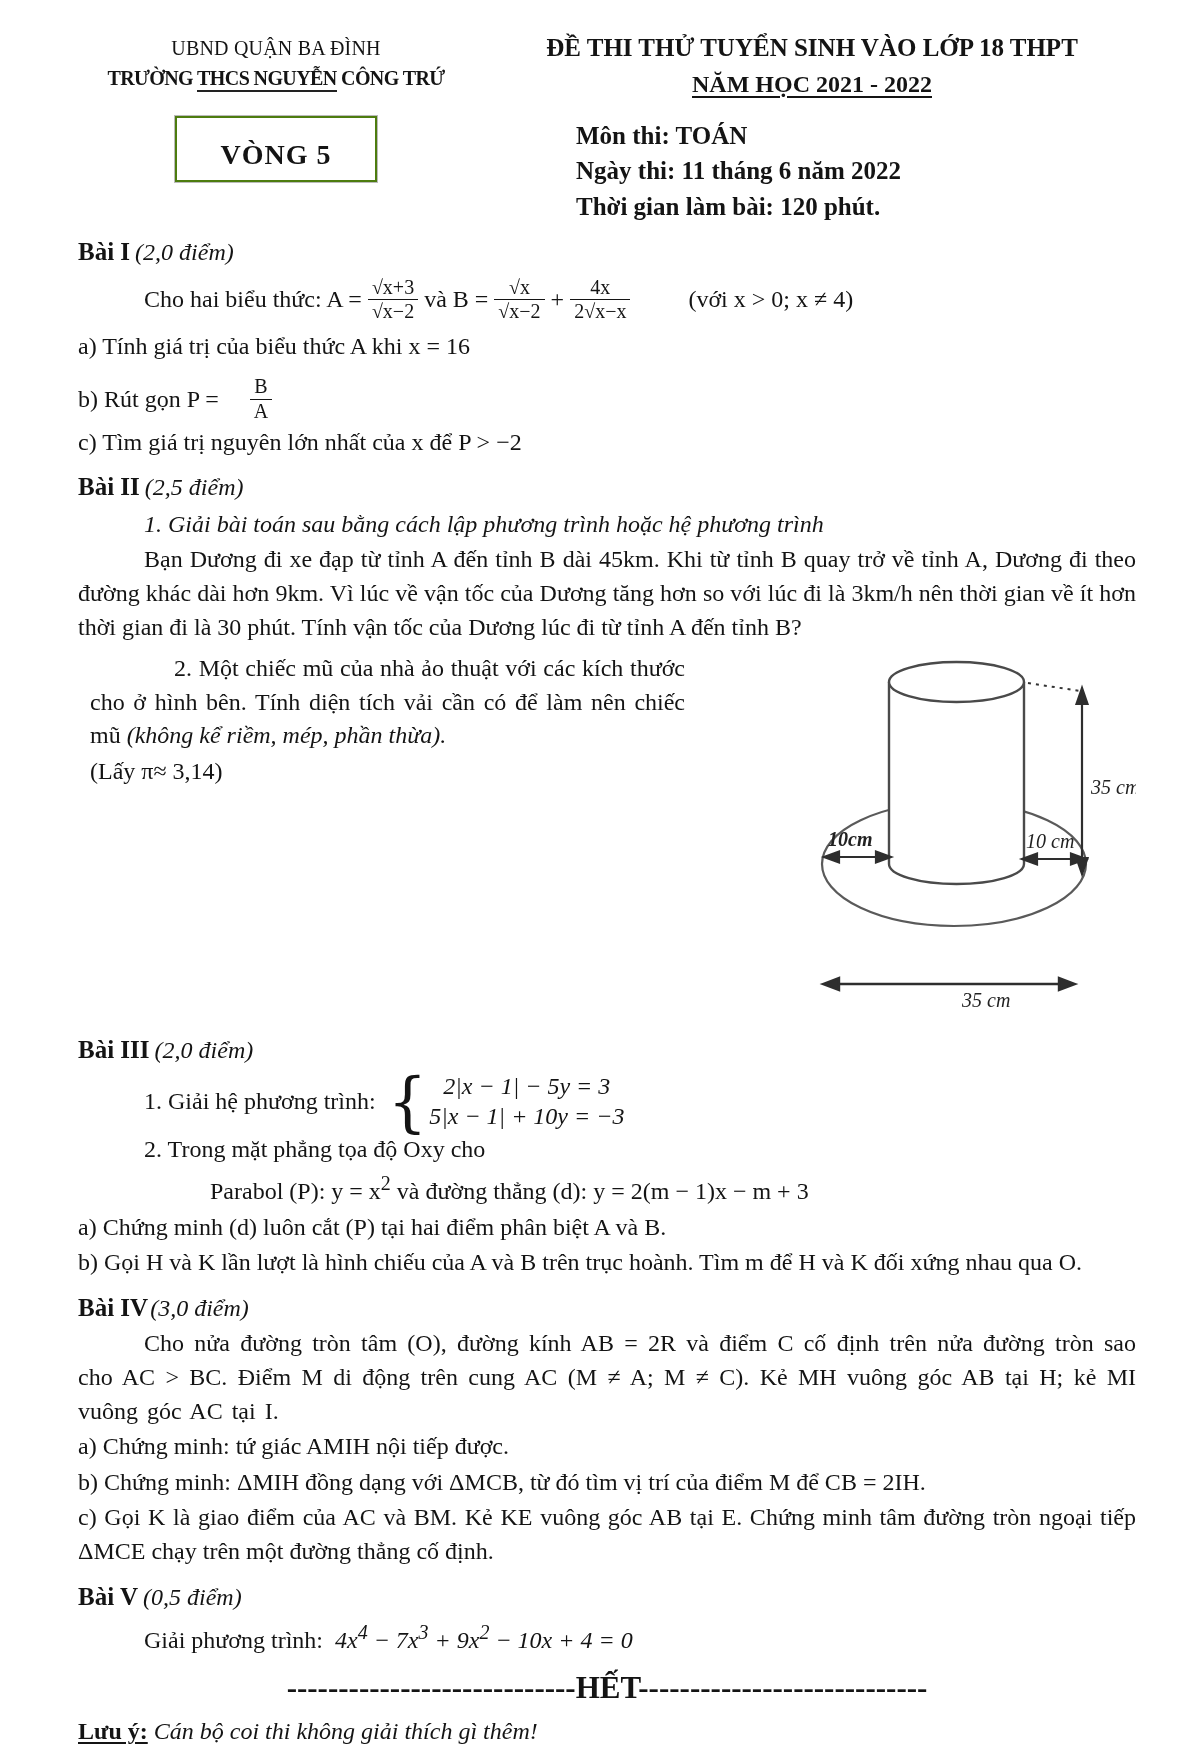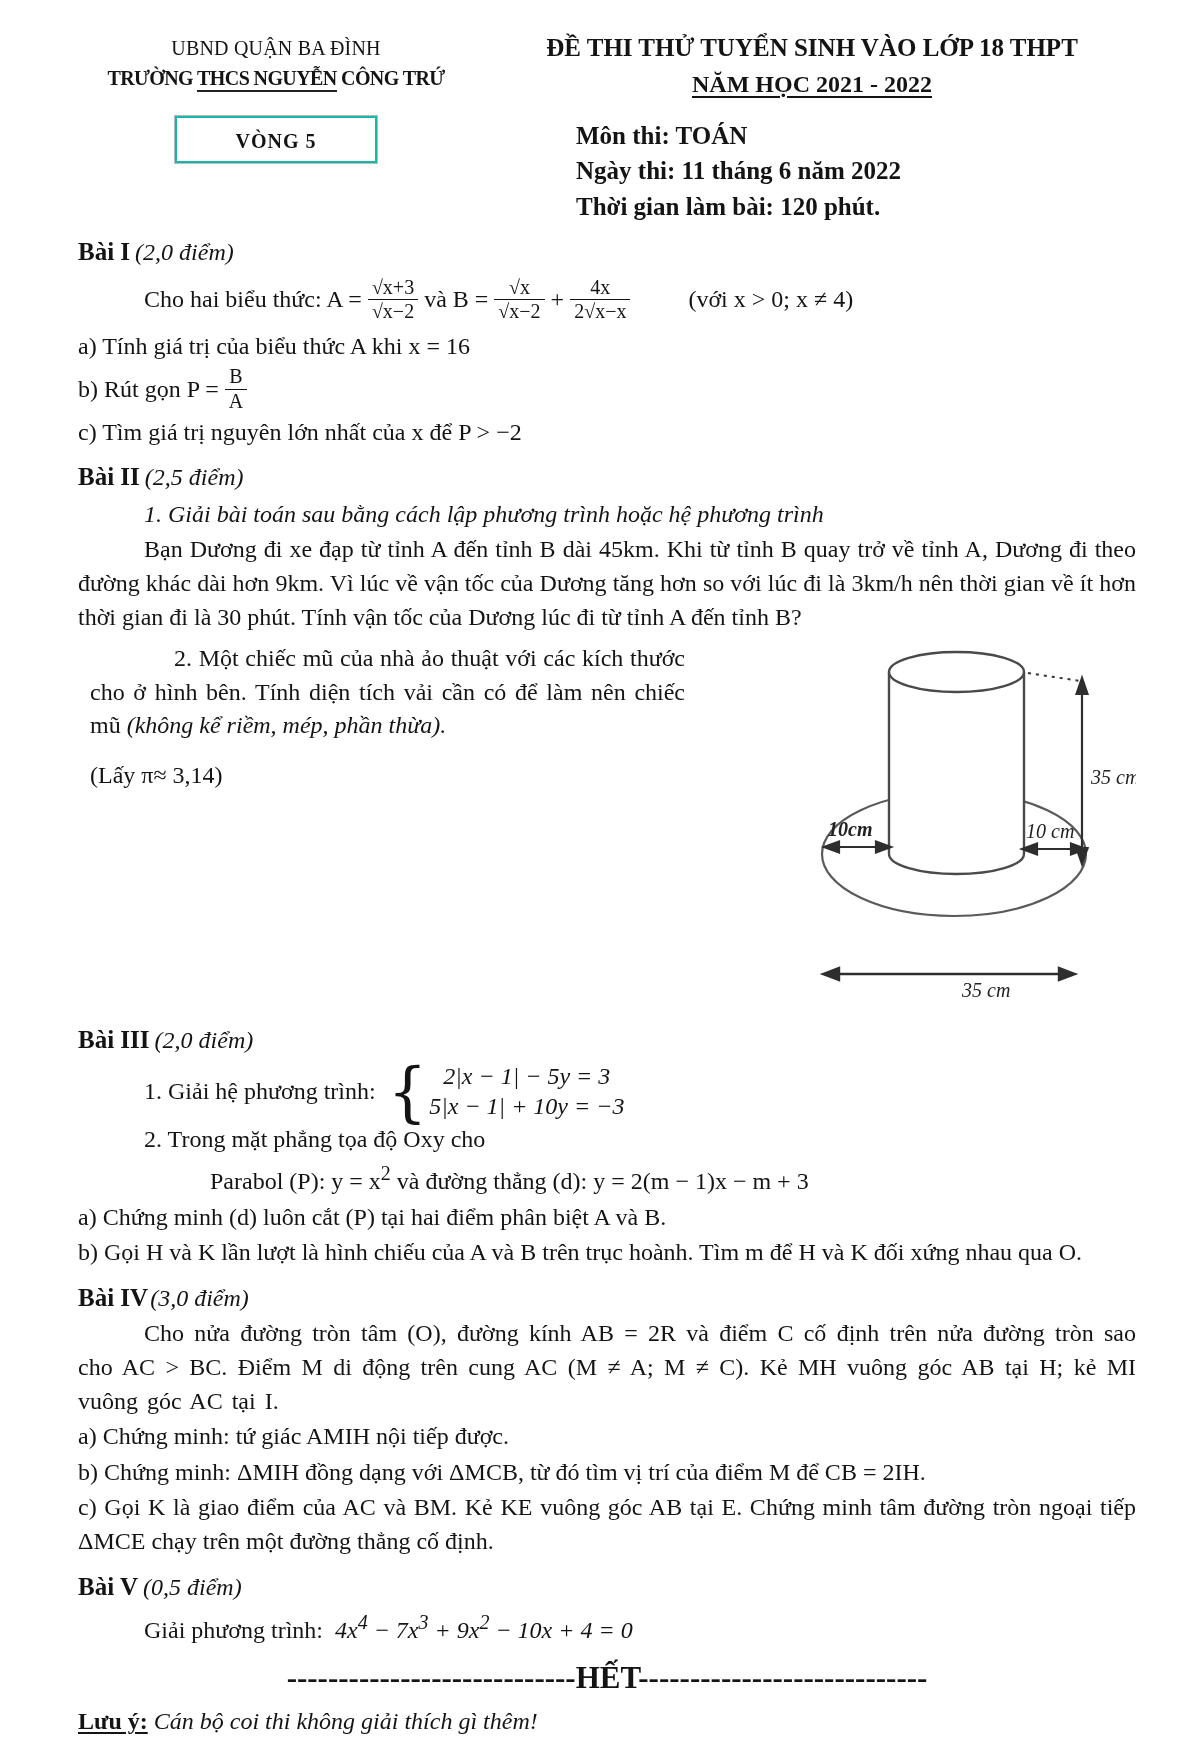--- a/index.html
+++ b/index.html
@@ -9,22 +9,22 @@
     font-size:24px;line-height:1.4;overflow:hidden;
   }
   .page{box-sizing:border-box;width:1200px;height:1745px;padding:30px 64px 20px 78px;}
 
   
   .hdr{display:flex;}
   .hdr-left{width:396px;text-align:center;padding-top:4px;}
   .org1{font-size:20px;letter-spacing:0.2px;}
   .org2{font-size:20px;font-weight:bold;letter-spacing:-0.6px;margin-top:2px;white-space:nowrap;}
   .org2 .u{border-bottom:2px solid #222;padding-bottom:1px;}
-  .round-box{border:2px solid #14b8a6;width:198px;margin:24px auto 0;padding:9px 0 6px;
-             font-weight:bold;font-size:20px;letter-spacing:1px;box-shadow:0 0 0 1px #bbb;}
+  .round-box{border:2px solid #4d7c0f;width:198px;margin:24px auto 0;padding:17px 0 6px;
+             font-weight:bold;font-size:28px;letter-spacing:1px;box-shadow:0 0 0 1px #bbb;}
   .hdr-right{flex:1;text-align:center;padding-left:14px;}
   .title1{font-weight:bold;font-size:25px;white-space:nowrap;}
   .title2{font-weight:bold;font-size:24px;text-decoration:underline;text-underline-offset:4px;margin-top:3px;}
   .hdr-meta{text-align:left;margin:16px 0 0 88px;font-weight:bold;font-size:25px;line-height:1.42;}
 
   
   .sec-head{margin-top:10px;font-size:25px;}
   .sec-head .b{font-weight:bold;}
   .sec-head .i{font-style:italic;margin-left:5px;font-size:24px;}
   .line{margin-top:2px;}
@@ -34,28 +34,28 @@
 
   .frac{display:inline-flex;flex-direction:column;text-align:center;
         font-size:20px;line-height:1.18;margin:0 6px;vertical-align:middle;}
   .frac .num{border-bottom:1.6px solid #141414;padding:0 4px;}
   .frac .den{padding:0 4px;}
   .flexline{display:flex;align-items:center;}
 
   
   .formula-line{padding:6px 0 4px 66px;}
   .cond{margin-left:52px;}
-  .bline{margin-top:2px;}
+  .bline{margin-top:12px;gap:25px;}
 
   
   .p1-title{font-style:italic;padding-left:66px;margin-top:3px;}
   .p-body{text-align:justify;text-indent:66px;margin-top:2px;}
   .bai2-row{display:flex;margin-top:8px;}
   .bai2-text{width:595px;text-align:justify;text-indent:84px;padding-left:12px;}
-  .pi-line{padding-left:12px;margin-top:16px;}
+  .pi-line{padding-left:12px;margin-top:2px;}
   .fig{margin-left:auto;width:322px;}
 
   
   .sys-line{display:flex;align-items:center;padding-left:66px;margin-top:4px;}
   .sys-label{margin-right:12px;}
   .brace{font-size:62px;font-weight:400;line-height:0.8;margin-right:2px;
          font-family:"DejaVu Serif",serif;transform:scaleY(1.05);}
   .eqs{display:flex;flex-direction:column;text-align:center;line-height:1.25;font-style:italic;}
   .parabol-line{padding-left:132px;margin-top:2px;}
 

